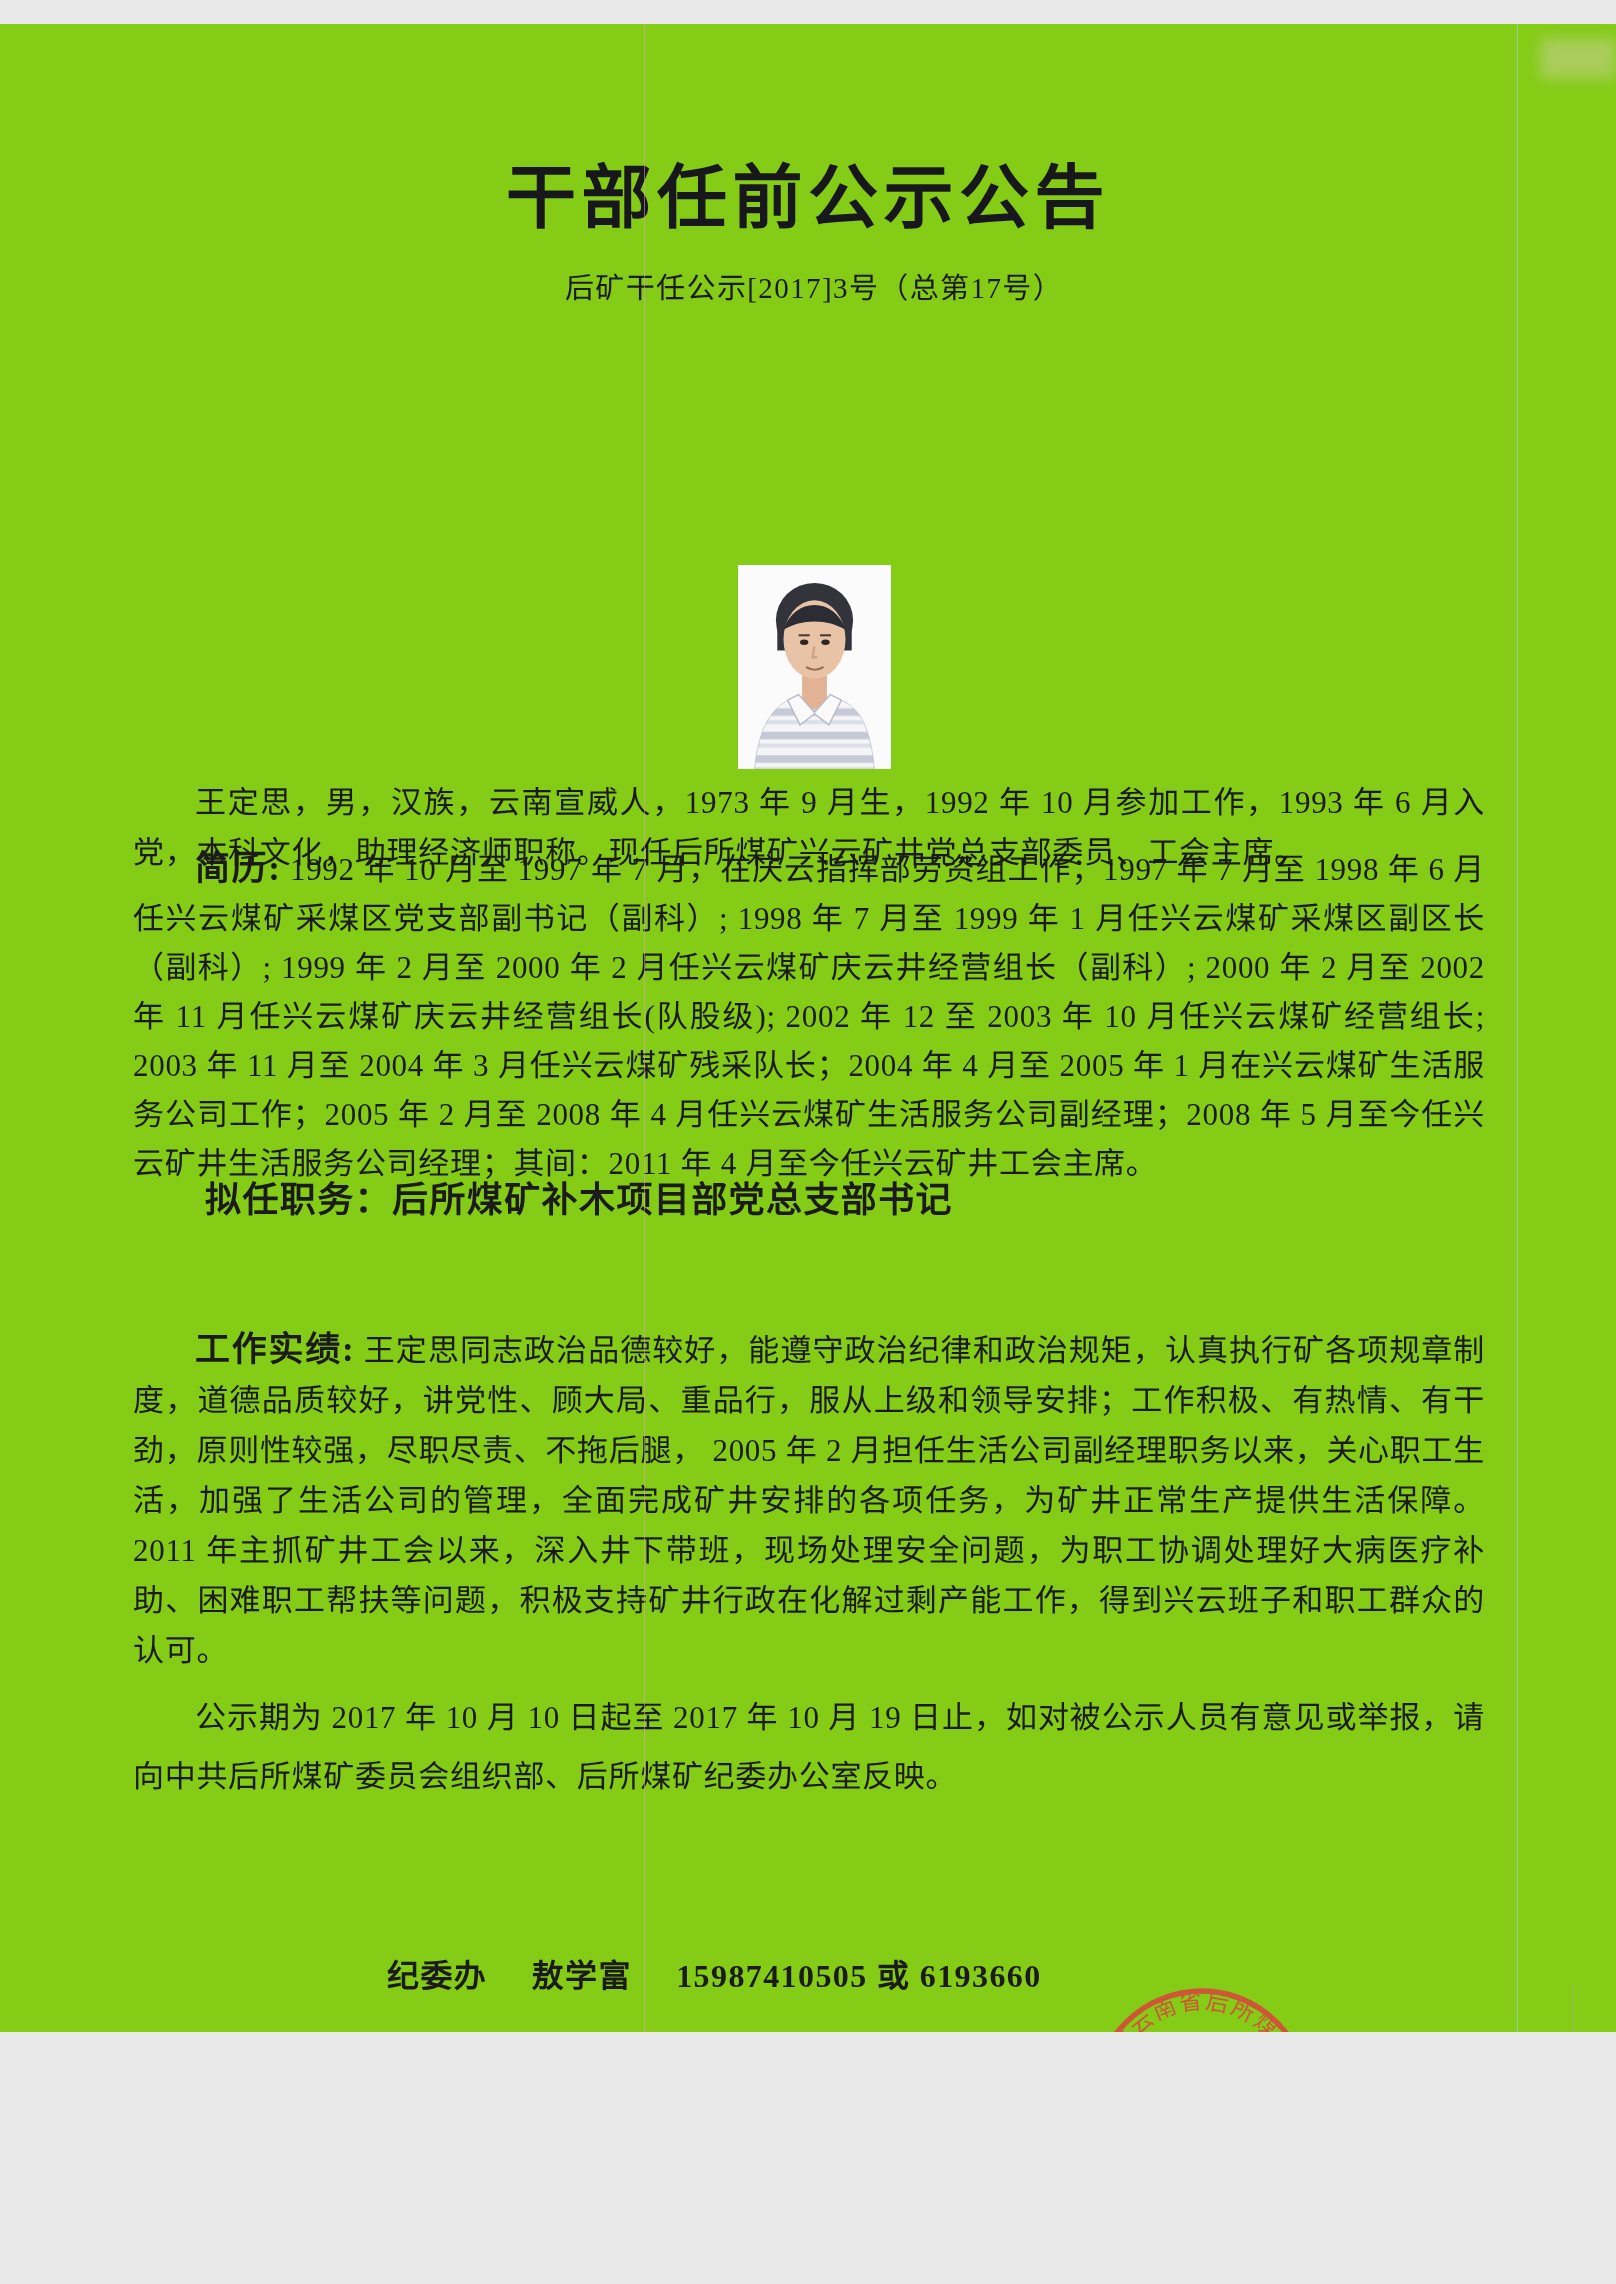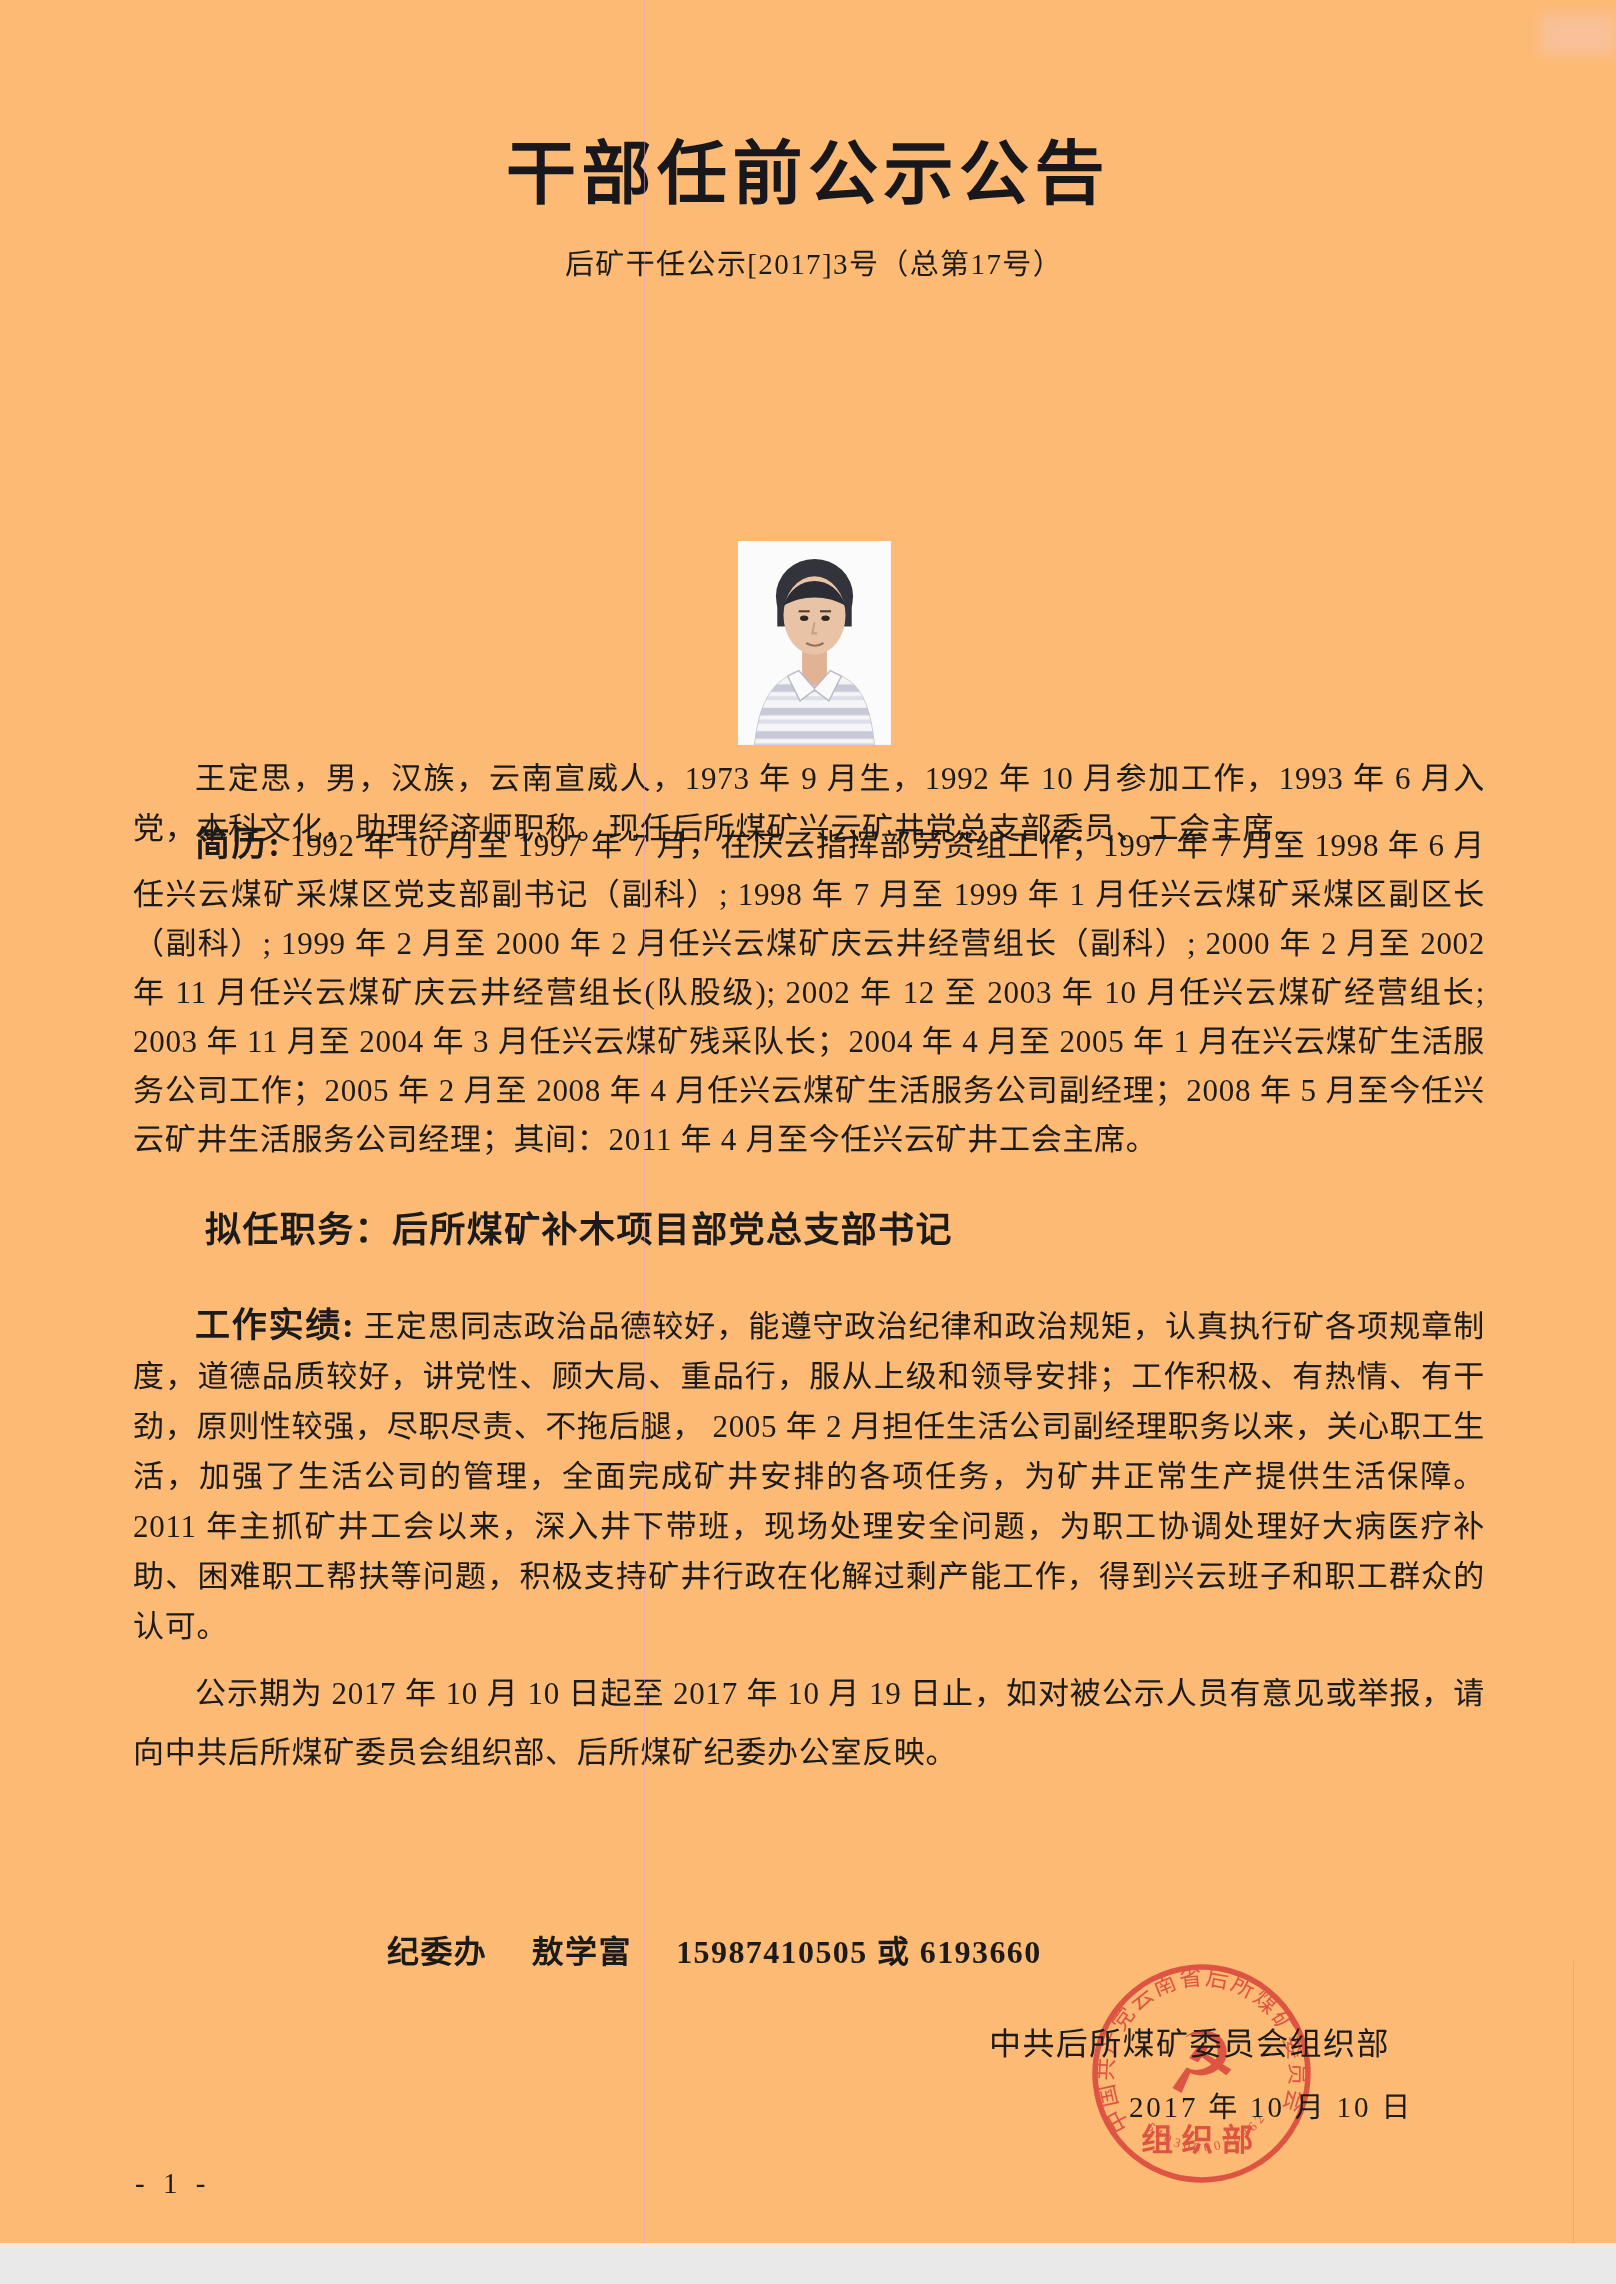--- a/index.html
+++ b/index.html
@@ -1,42 +1,43 @@
 <!DOCTYPE html>
 <html lang="zh-CN" style="font-size:11px"><head>
 <meta charset="utf-8">
 <style>
   html,body{margin:0;padding:0;background:#e9e9e9;}
   .page{
     position:relative;
-    width:1616px;height:2243px;
-    background:#fdba74;
+    width:1616px;height:2008px;
+    background:#84cc16;
     overflow:hidden;
     font-family:"Liberation Serif","DejaVu Serif",serif;
     color:#1b1b1b;
+    margin-top:24px;
   }
   
   .doc-title{
     position:absolute;top:117px;left:0;width:1616px;
     text-align:center;font-size:70px;font-weight:700;
     letter-spacing:5.5px;color:#18181c;z-index:10;
   }
   .doc-number{
     position:absolute;top:240px;left:6px;width:1616px;
     text-align:center;font-size:29px;letter-spacing:1.4px;z-index:10;
   }
   .para{
     position:absolute;left:133px;width:1352px;
     font-size:31px;line-height:50px;letter-spacing:0.7px;
     text-align:justify;text-indent:2em;z-index:10;
   }
   .p-intro{top:347px;line-height:70px;}
   .p-profile{top:754px;}
   .p-resume{top:820px;line-height:49px;}
-  .p-proposed{top:1207px;font-size:36px;font-weight:700;line-height:46px;
+  .p-proposed{top:1153px;font-size:36px;font-weight:700;line-height:46px;
     font-family:"Liberation Sans","DejaVu Sans",sans-serif;letter-spacing:1.4px;}
   .p-achievements{top:1301px;}
   .p-notice{top:1664px;line-height:59px;}
   .lbl-bold{font-weight:700;font-size:35px;letter-spacing:1.4px;}
   .contact-row{
     position:absolute;z-index:10;font-size:32px;font-weight:700;
     letter-spacing:1.4px;white-space:nowrap;
   }
   .contact-row-1{top:1856px;left:214px;}
   .contact-row-2{top:1926px;left:387px;}

